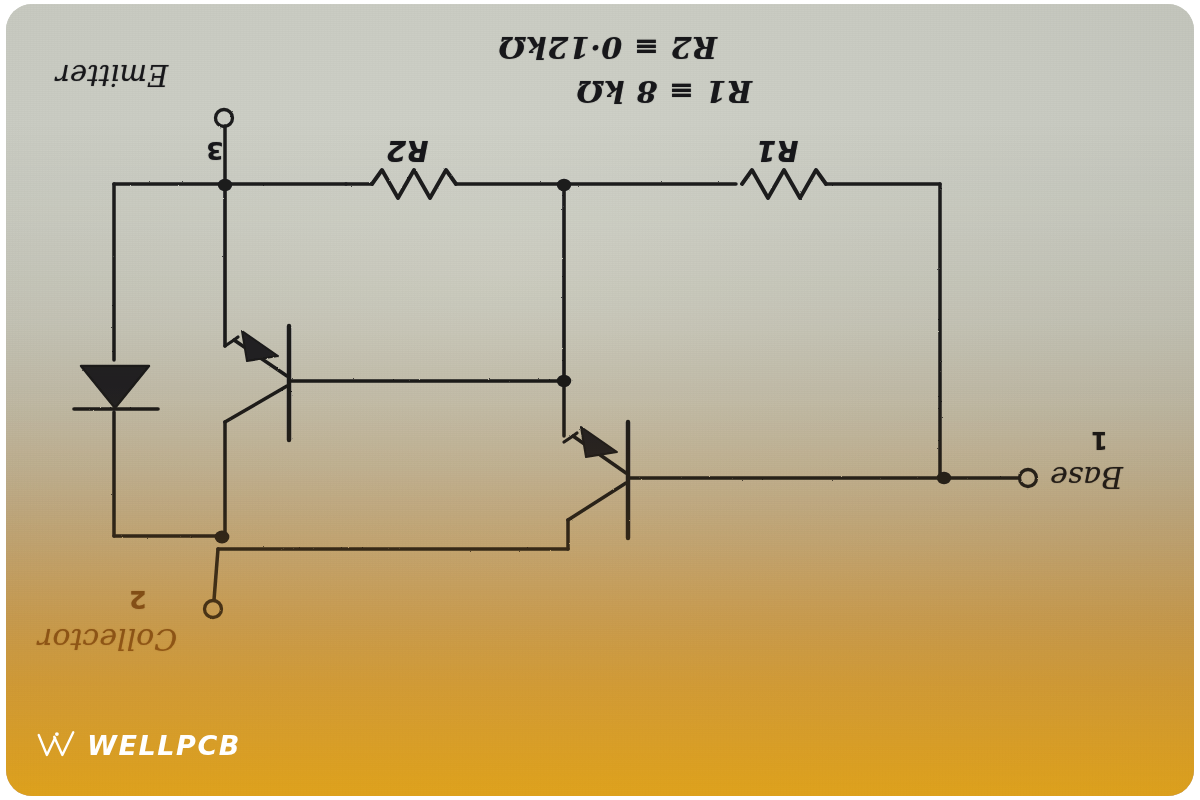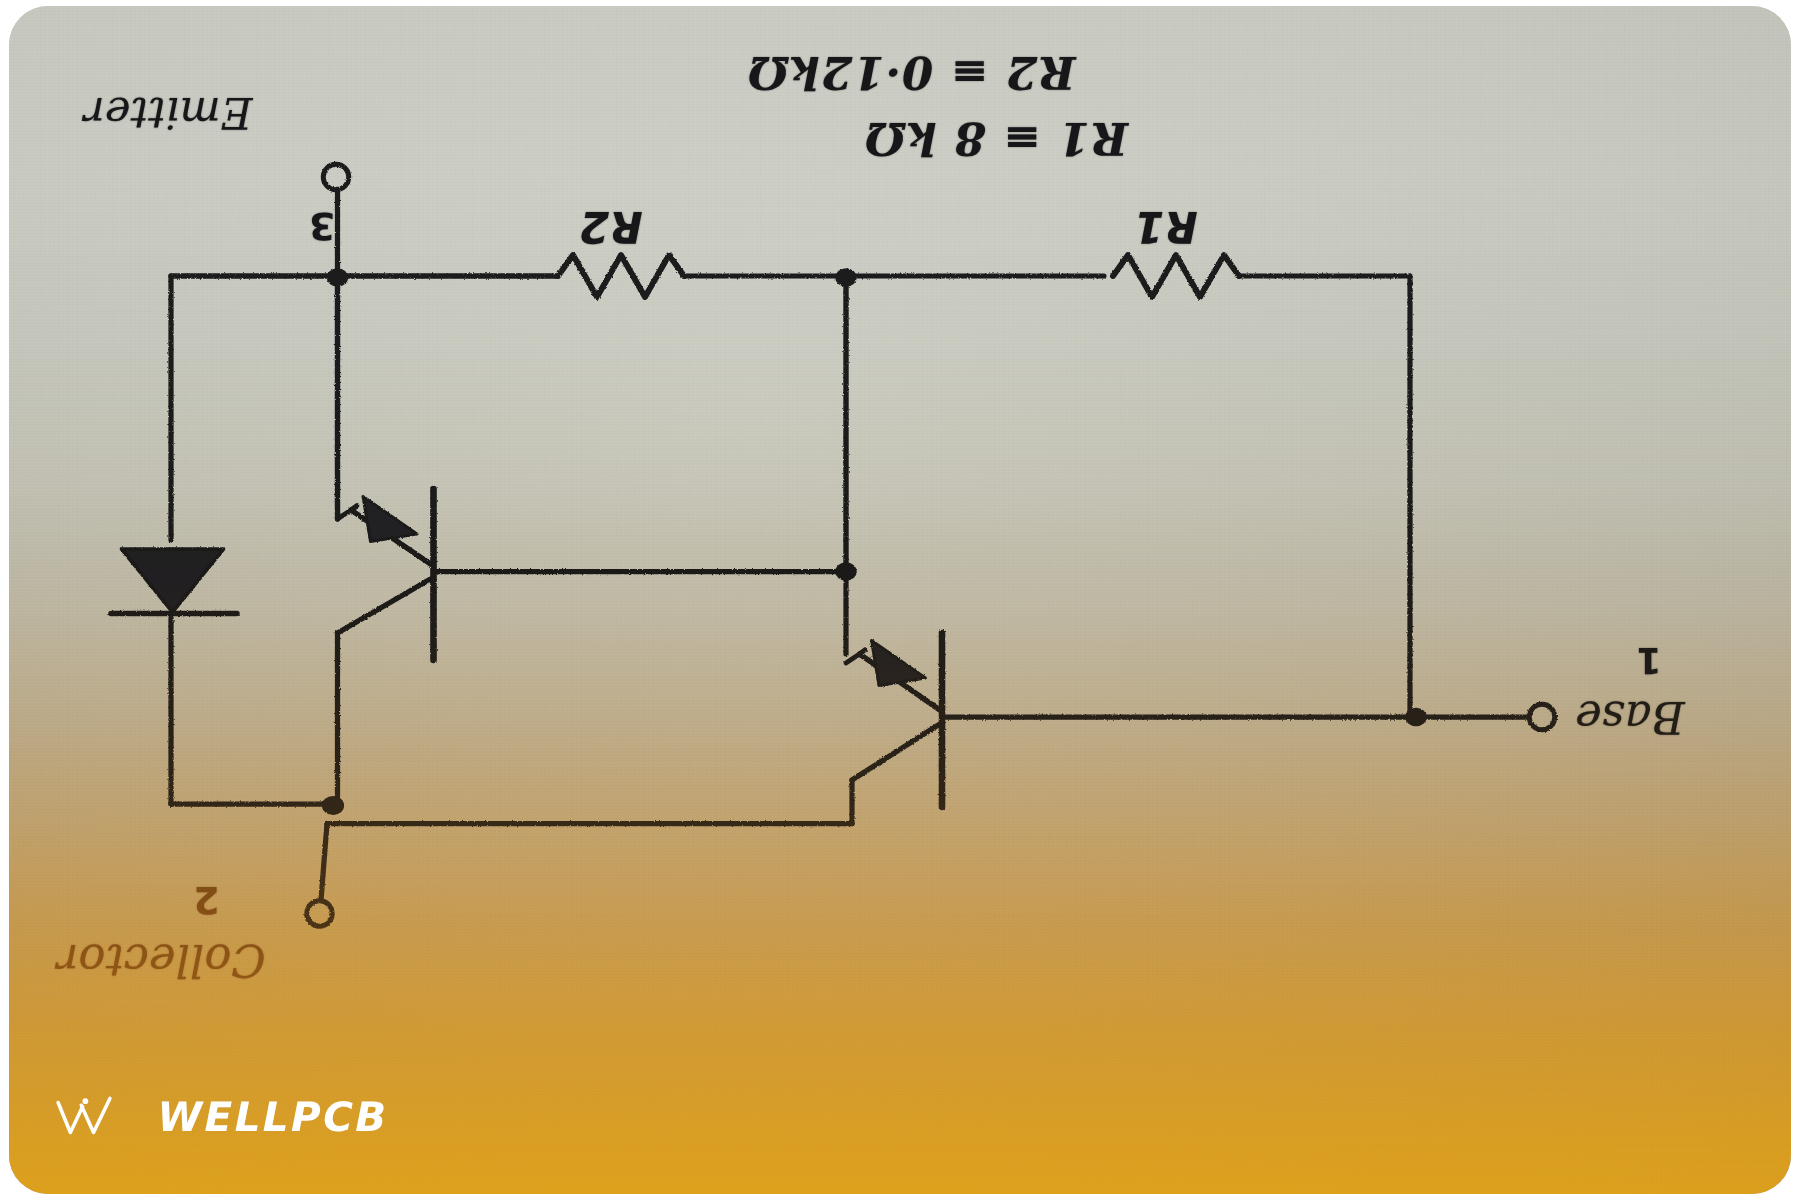--- a/index.html
+++ b/index.html
@@ -108,21 +108,21 @@
   }
   .hw.brown { color: #6e4b1d; text-shadow: 0 0 1.2px rgba(110,75,29,.6); }
 
   
   #brand {
     position: absolute;
     left: 30px;
     bottom: 34px;
     display: flex;
     align-items: center;
-    gap: 29px;
+    gap: 11px;
     user-select: none;
   }
   #brand .mark { width: 40px; height: 34px; }
   #brand .word {
     color: #ffffff;
     font-family: "DejaVu Sans", sans-serif;
     font-weight: 800;
     font-style: italic;
     font-size: 27px;
     letter-spacing: 1.6px;

